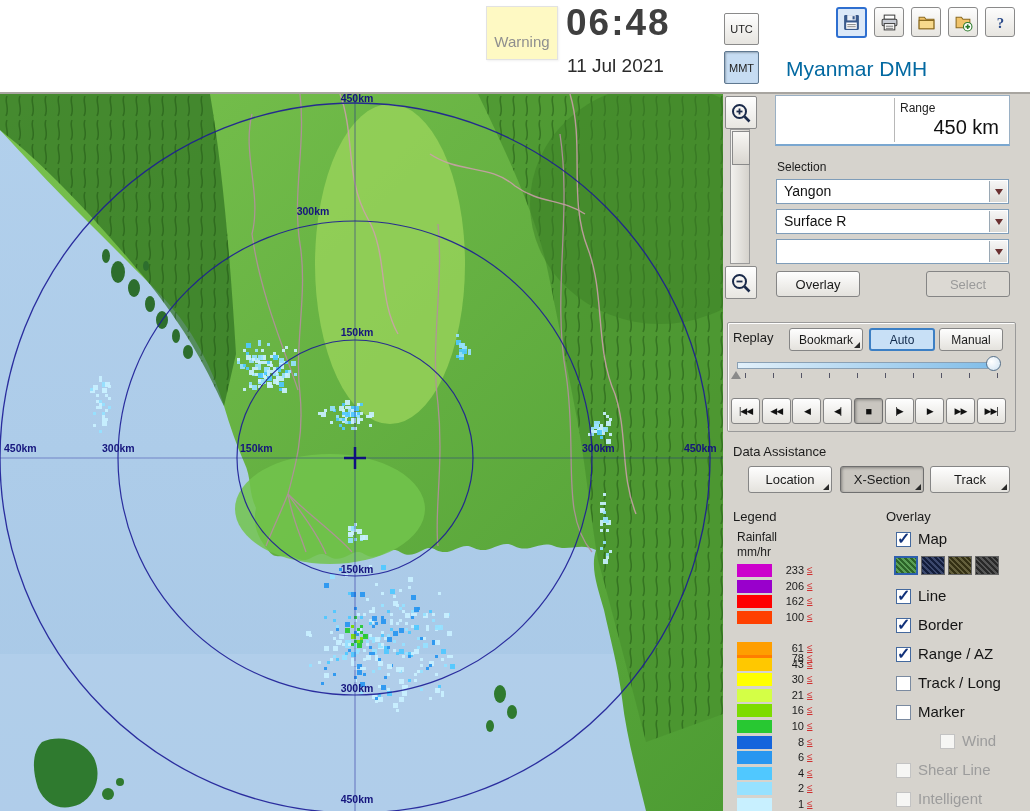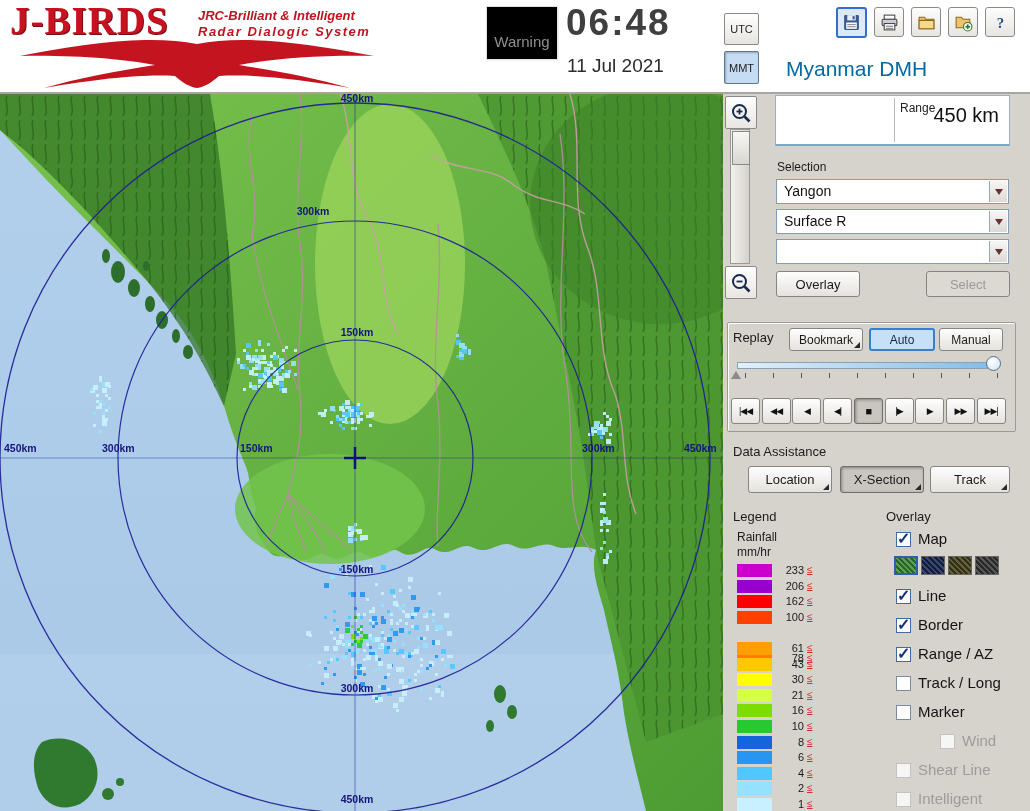--- a/index.html
+++ b/index.html
@@ -8,21 +8,21 @@
     background:#d6d3cd;font-family:"Liberation Sans",sans-serif;
     -webkit-font-smoothing:antialiased;
   }
   
   #header{position:absolute;left:0;top:0;width:1030px;height:92px;background:#ffffff;border-bottom:2px solid #a8a5a0;}
   #logo{position:absolute;left:6px;top:0;width:390px;height:92px;}
   #logo-title{position:absolute;left:4px;top:-2px;font-family:"Liberation Serif",serif;font-weight:bold;font-size:39px;color:#c81020;letter-spacing:1px;text-shadow:1px 1px 0 #70101a;}
   #logo-sub{position:absolute;left:192px;top:8px;color:#c01520;font-weight:bold;font-style:italic;font-size:13px;line-height:16px;white-space:nowrap;}
   #logo-sub .l2{letter-spacing:1.5px;}
   #eagle{position:absolute;left:0px;top:36px;}
-  #warning-box{position:absolute;left:486px;top:6px;width:72px;height:54px;background:#000000;border:1px solid #e2e2e2;box-shadow:1px 1px 2px rgba(0,0,0,.06);display:flex;align-items:flex-end;justify-content:center;padding-bottom:9px;box-sizing:border-box;}
+  #warning-box{position:absolute;left:486px;top:6px;width:72px;height:54px;background:#fef9c3;border:1px solid #e2e2e2;box-shadow:1px 1px 2px rgba(0,0,0,.06);display:flex;align-items:flex-end;justify-content:center;padding-bottom:9px;box-sizing:border-box;}
   #warning-box span{color:#8f8f8f;font-size:15px;}
   #clock-time{position:absolute;left:566px;top:2px;font-size:37px;font-weight:600;color:#3f3f3f;letter-spacing:2px;}
   #clock-date{position:absolute;left:567px;top:55px;font-size:19px;color:#2b2b2b;}
   .tz{position:absolute;left:724px;width:33px;height:30px;display:flex;align-items:center;justify-content:center;font-size:11px;color:#222;border:1px solid #8a8a8a;border-radius:2px;background:linear-gradient(#ffffff,#e6e4df);}
   #tz-utc{top:13px;}
   #tz-mmt{top:51px;height:31px;background:#c6dcf2;border-color:#5f7890;box-shadow:inset 1px 1px 2px rgba(0,0,0,.25);}
   #toolbar{position:absolute;left:836px;top:7px;display:flex;gap:7px;}
   .icon-btn{width:28px;height:28px;border:1px solid #8a8a8a;border-radius:3px;background:linear-gradient(#fdfdfd,#e7e5e0);display:flex;align-items:center;justify-content:center;}
   .icon-btn.active{border:2px solid #2e6fd0;background:#dce9f8;width:27px;height:27px;}
   #station{position:absolute;left:786px;top:57px;font-size:21px;color:#0369a1;}
@@ -42,21 +42,21 @@
   .checkbox.checked{border-color:#44699e;}
   .checkbox.checked::after{content:"✓";position:absolute;left:0px;top:-4px;font-size:16px;font-weight:bold;color:#12327a;}
   .checkbox.disabled{border-color:#c3c3c3;background:#f6f6f4;}
   .ov-label{position:absolute;left:22px;top:-2px;font-size:15px;color:#141414;white-space:nowrap;}
   .ov-label.dim{color:#9c9c9c;}
   .ov-row{position:absolute;left:896px;width:130px;height:18px;}
   
   #range-box{position:absolute;left:775px;top:95px;width:235px;height:51px;background:#fff;border:1px solid #9ab0c4;border-bottom:2px solid #7aa7d0;box-sizing:border-box;}
   #range-div{position:absolute;left:118px;top:2px;bottom:2px;width:1px;background:#b8b8b8;}
   #range-label{position:absolute;left:124px;top:5px;font-size:12px;color:#222;}
-  #range-value{position:absolute;right:10px;top:8px;font-size:20px;color:#111;}
+  #range-value{position:absolute;right:10px;top:20px;font-size:20px;color:#111;}
   
   #replay-box{position:absolute;left:727px;top:322px;width:287px;height:108px;border:1px solid #9a9a9a;border-radius:2px;box-shadow:inset 1px 1px 0 #ffffff;}
   #replay-label{position:absolute;left:733px;top:330px;font-size:13px;color:#1c1c1c;}
   #slider-track{position:absolute;left:737px;top:362px;width:262px;height:7px;background:linear-gradient(to right,#e2f0fa,#7fbce8);border:1px solid #8aa0b4;box-sizing:border-box;}
   #slider-thumb{position:absolute;left:986px;top:356px;width:15px;height:15px;border-radius:50%;background:radial-gradient(circle at 35% 35%,#ffffff,#cfe2f2);border:1px solid #55708a;box-sizing:border-box;}
   #slider-marker{position:absolute;left:731px;top:371px;width:0;height:0;border-left:5px solid transparent;border-right:5px solid transparent;border-bottom:8px solid #8a8a8a;}
   .tick{position:absolute;top:373px;width:1px;height:5px;background:#556;}
   .pbtn{top:398px;width:29px;height:26px;font-size:9px;letter-spacing:-1px;color:#111;}
   
   #legend-rows{position:absolute;left:737px;top:564px;width:95px;height:247px;}
@@ -72,30 +72,20 @@
   #map-scrollbar{position:absolute;left:730px;top:129px;width:20px;height:135px;background:linear-gradient(to right,#f2f1ee,#d5d2cc);border:1px solid #9a9a9a;box-sizing:border-box;}
   #map-scroll-thumb{position:absolute;left:1px;top:1px;width:16px;height:32px;background:linear-gradient(#f8f7f4,#d9d6d0);border:1px solid #8a8a8a;}
   
   #map{position:absolute;left:0;top:94px;}
   #ring-labels text{font-size:10.5px;font-weight:bold;fill:#15157d;font-family:"Liberation Sans",sans-serif;}
 </style>
 </head>
 <body>
 
 <div id="header">
-  <div id="logo">
-    <div id="logo-title">J-BIRDS</div>
-    <div id="logo-sub">
-      <div class="l1">JRC-Brilliant &amp; Intelligent</div>
-      <div class="l2">Radar  Dialogic  System</div>
-    </div>
-    <svg id="eagle" width="382" height="54" viewBox="0 0 382 54">
-      <path d="M191,8 C150,0 96,4 14,20 C72,19 116,23 149,29 C112,35 72,42 38,52 C96,42 140,38 169,40 C176,46 183,51 191,52 C199,51 206,46 213,40 C242,38 286,42 344,52 C310,42 270,35 233,29 C266,23 310,19 368,20 C286,4 232,0 191,8 Z" fill="#c41420"></path>
-    </svg>
-  </div>
   <div id="warning-box">
     <span>Warning</span>
   </div>
   <div id="clock-time">06:48</div>
   <div id="clock-date">11 Jul 2021</div>
   <div class="tz" id="tz-utc">UTC</div>
   <div class="tz" id="tz-mmt">MMT</div>
   <div id="toolbar">
       <div class="icon-btn active">
         <svg viewBox="0 0 18 18" width="19" height="19">

